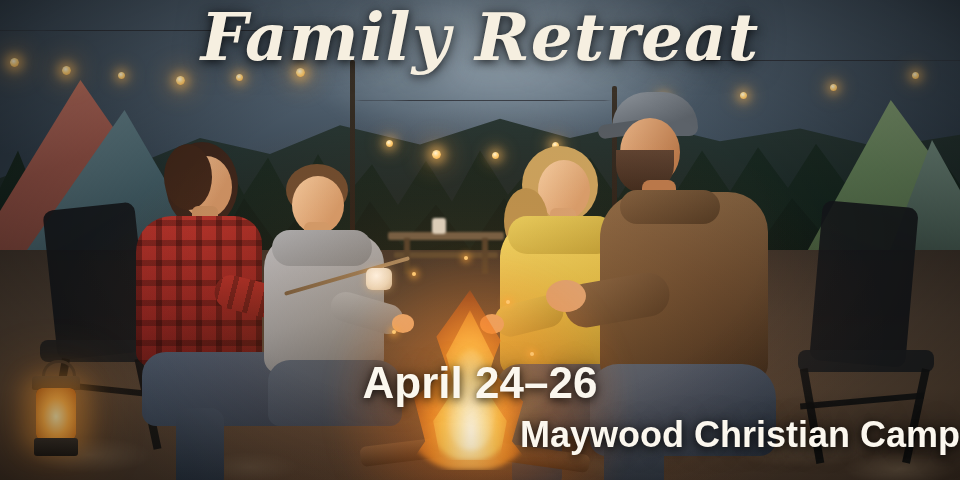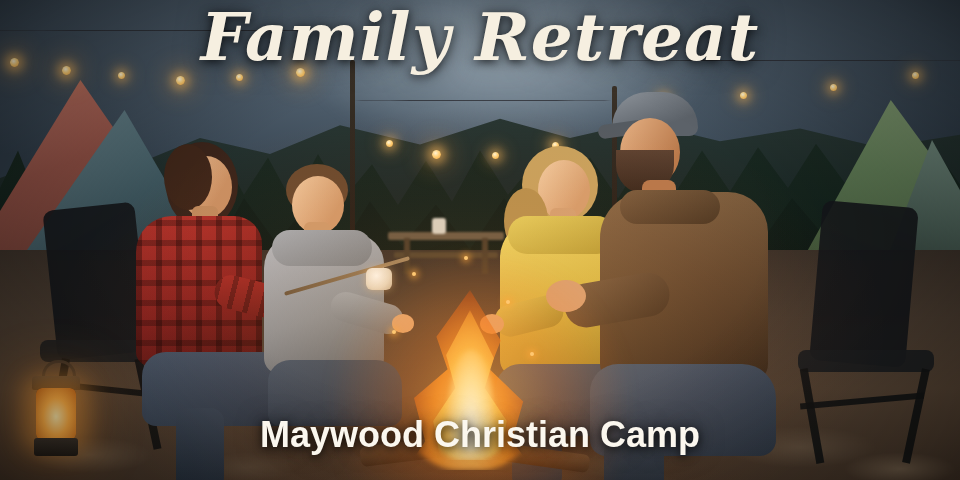--- a/index.html
+++ b/index.html
@@ -252,21 +252,21 @@
     font-family: "Liberation Sans", sans-serif;
     font-weight: 700;
     font-size: 44px;
     color: #fbf7ee;
     text-shadow: 0 2px 9px rgba(0,0,0,0.8), 0 0 24px rgba(0,0,0,0.55);
     pointer-events: none;
   }
   .venue {
     position: absolute;
     left: 0; top: 414px; width: 960px;
-    text-align: center;
+    text-align: right;
     font-family: "Liberation Sans", sans-serif;
     font-weight: 700;
     font-size: 36px;
     color: #fbf7ee;
     text-shadow: 0 2px 9px rgba(0,0,0,0.8), 0 0 24px rgba(0,0,0,0.55);
     pointer-events: none;
   }
 </style>
 </head>
 <body>
@@ -416,15 +416,16 @@
     <div class="lantern-handle"></div>
     <div class="lantern-cap"></div>
     <div class="lantern-glass"></div>
     <div class="lantern-base"></div>
   </div>
 
   <div class="warm-wash"></div>
   <div class="vignette"></div>
 
   <div class="title">Family Retreat</div>
+  <div class="date">April 24–26</div>
   <div class="venue">Maywood Christian Camp</div>
 
 </div>
 
 </body></html>

